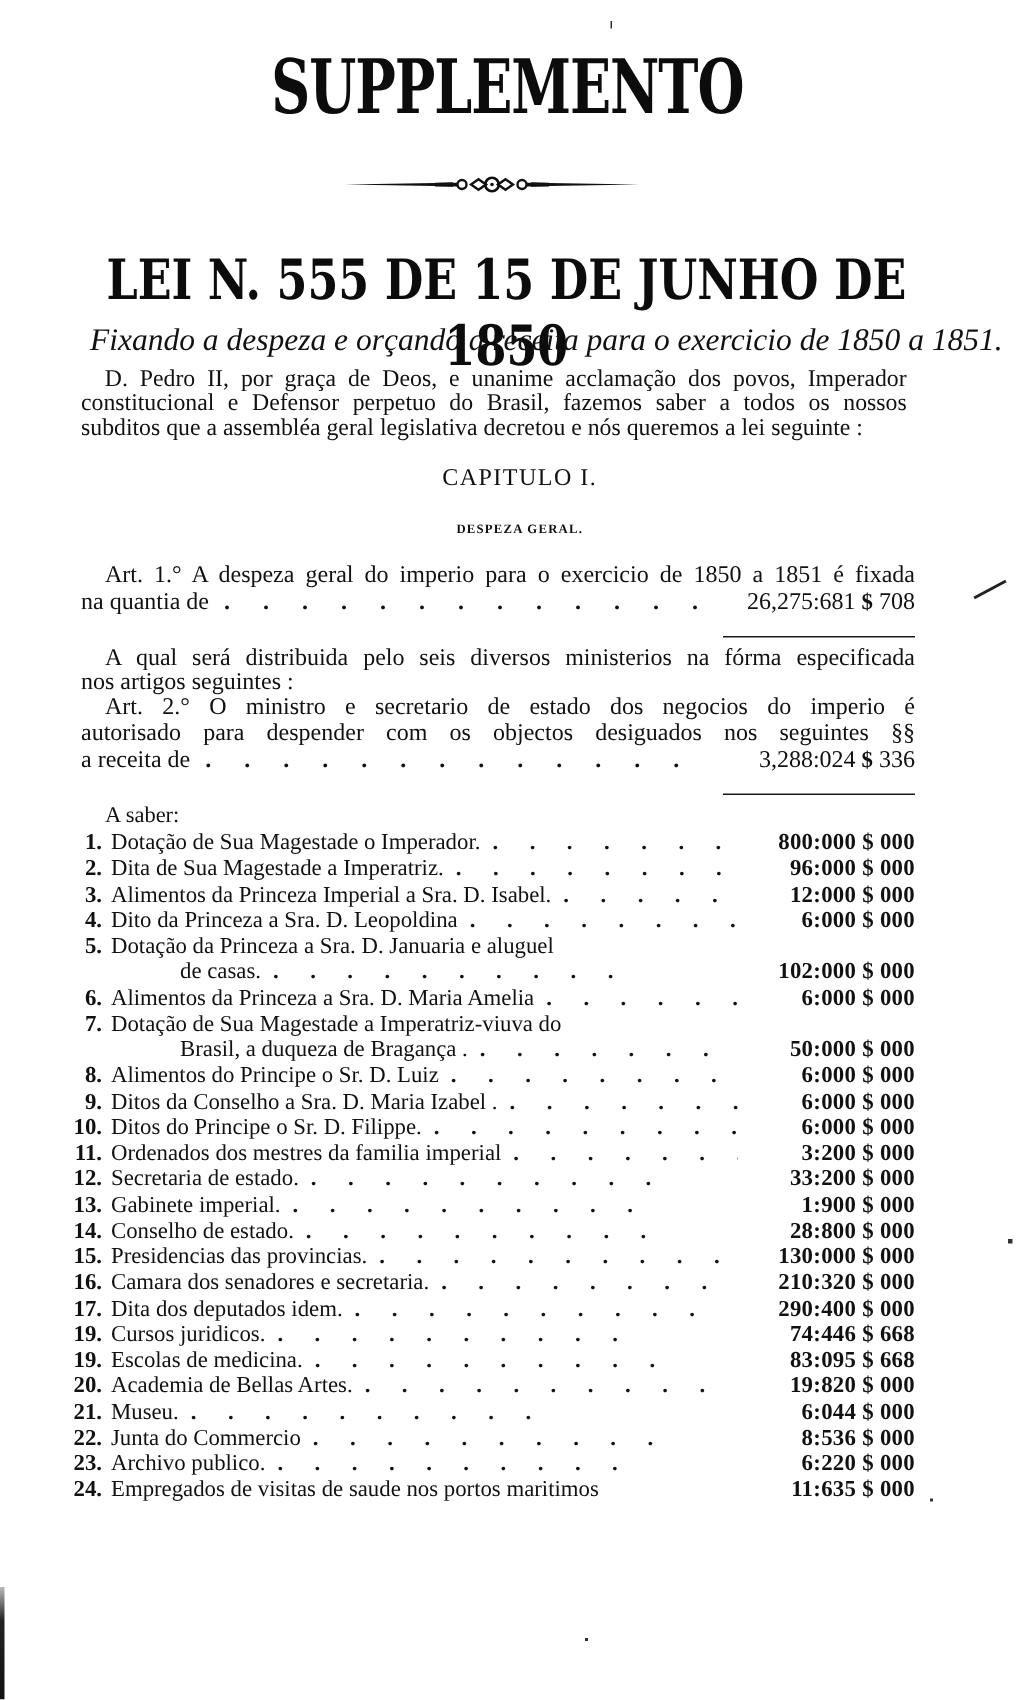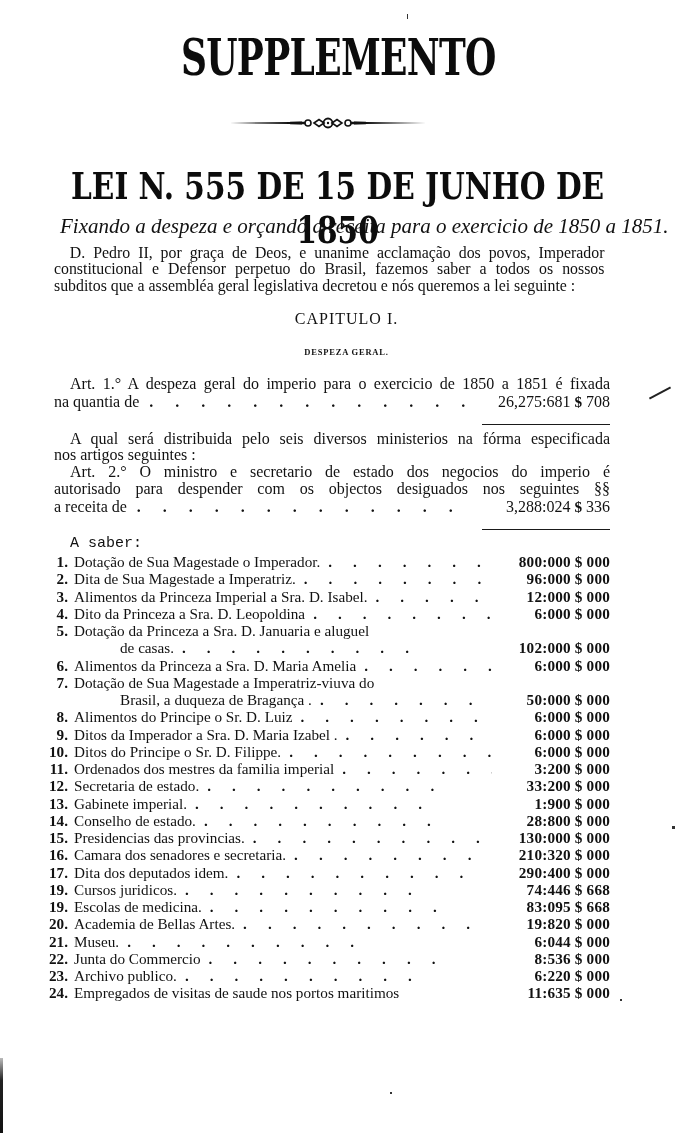--- a/index.html
+++ b/index.html
@@ -138,21 +138,21 @@
     .rule {
       position: absolute;
       height: 0;
       border-top: 1.5px solid #1a1a1a;
     }
     .rule-1 { left: 482px; top: 424px; width: 128px; }
     .rule-2 { left: 482px; top: 529px; width: 128px; }
     .asaber {
       position: absolute;
       left: 70px; top: 536px;
-      font-family: Liberation Mono, monospace;
+      font-family: Liberation Serif, serif;
       font-size: 15px;
       line-height: 16px;
     }
     .items {
       position: absolute;
       left: 48px; top: 553px;
       width: 562px;
       font-family: "Liberation Serif", serif;
       font-size: 15.2px;
       line-height: 17.25px;
@@ -330,21 +330,21 @@
       </div>
       <div class="item">
         <span class="num">8.</span>
         <span class="label">Alimentos do Principe o Sr. D. Luiz</span>
         <span class="leader">. . . . . . . . . . . . . . . . . . . . . . . . . . .</span>
         <span class="spacer"></span>
         <span class="amt">6:000 $ 000</span>
       </div>
       <div class="item">
         <span class="num">9.</span>
-        <span class="label">Ditos da Imperador a Sra. D. Maria Izabel .</span>
+        <span class="label">Ditos da Conselho a Sra. D. Maria Izabel .</span>
         <span class="leader">. . . . . . . . . . . . . . . . . . . . . . . . . . .</span>
         <span class="spacer"></span>
         <span class="amt">6:000 $ 000</span>
       </div>
       <div class="item">
         <span class="num">10.</span>
         <span class="label">Ditos do Principe o Sr. D. Filippe.</span>
         <span class="leader">. . . . . . . . . . . . . . . . . . . . . . . . . . .</span>
         <span class="spacer"></span>
         <span class="amt">6:000 $ 000</span>

